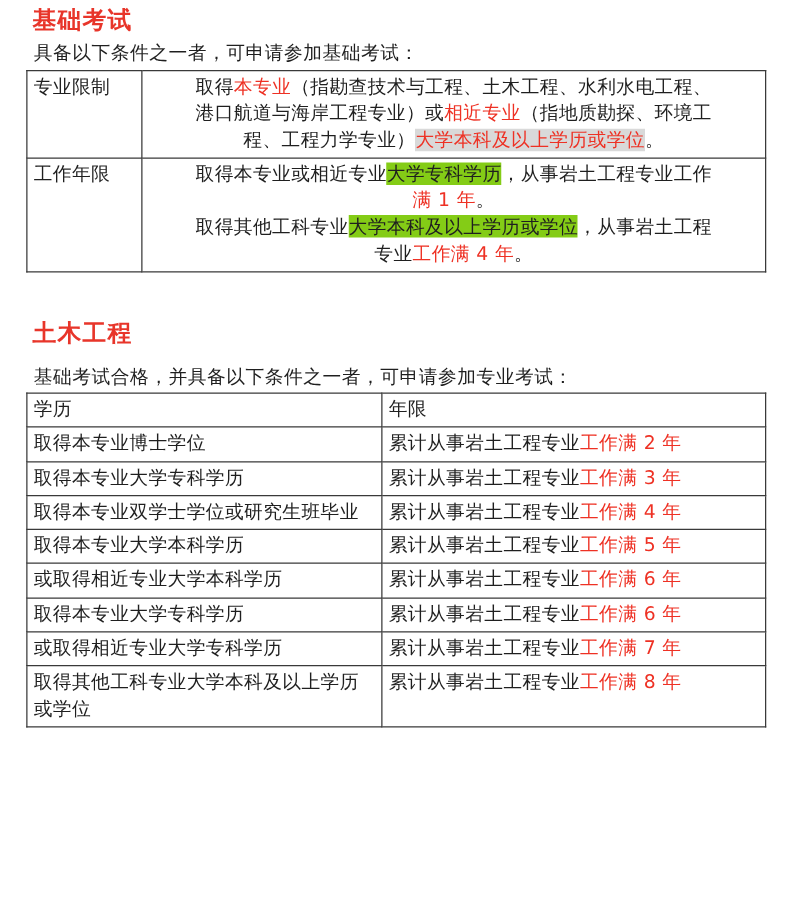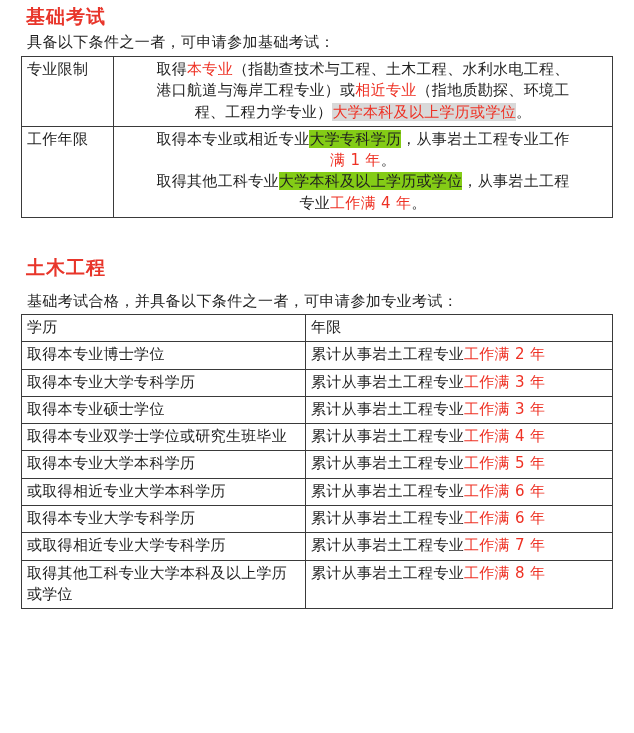--- a/index.html
+++ b/index.html
@@ -142,24 +142,20 @@
       <tbody id="pro-tbody">
           <tr>
             <td>取得本专业博士学位</td>
             <td><span>累计从事岩土工程专业</span><span class="red">工作满 2 年</span></td>
           </tr>
           <tr>
             <td>取得本专业大学专科学历</td>
             <td><span>累计从事岩土工程专业</span><span class="red">工作满 3 年</span></td>
           </tr>
           <tr>
-            <td>取得本专业硕士学位</td>
-            <td><span>累计从事岩土工程专业</span><span class="red">工作满 3 年</span></td>
-          </tr>
-          <tr>
             <td>取得本专业双学士学位或研究生班毕业</td>
             <td><span>累计从事岩土工程专业</span><span class="red">工作满 4 年</span></td>
           </tr>
           <tr>
             <td>取得本专业大学本科学历</td>
             <td><span>累计从事岩土工程专业</span><span class="red">工作满 5 年</span></td>
           </tr>
           <tr>
             <td>或取得相近专业大学本科学历</td>
             <td><span>累计从事岩土工程专业</span><span class="red">工作满 6 年</span></td>

